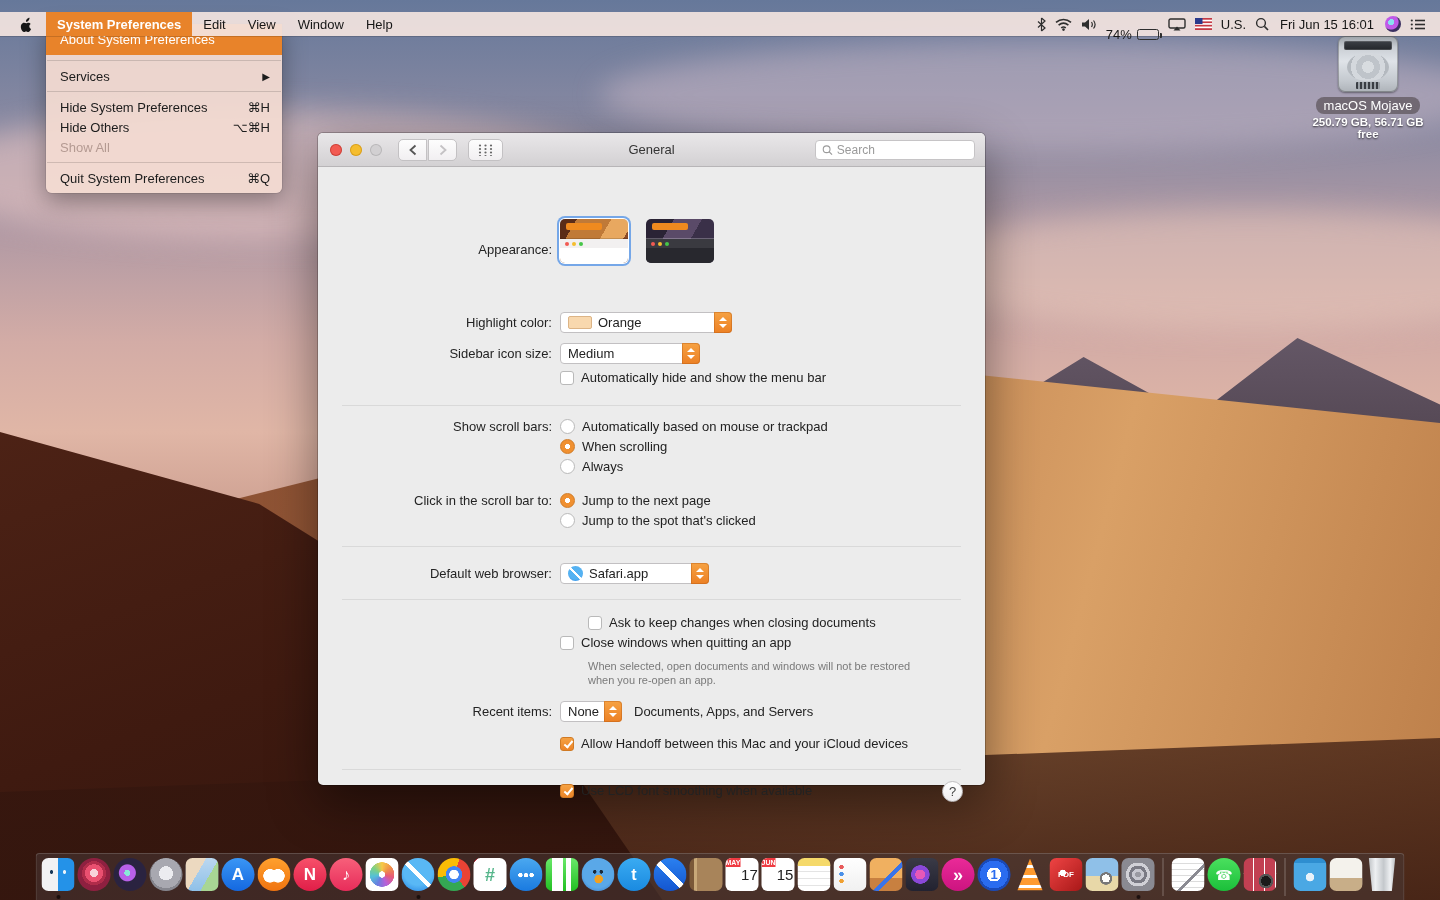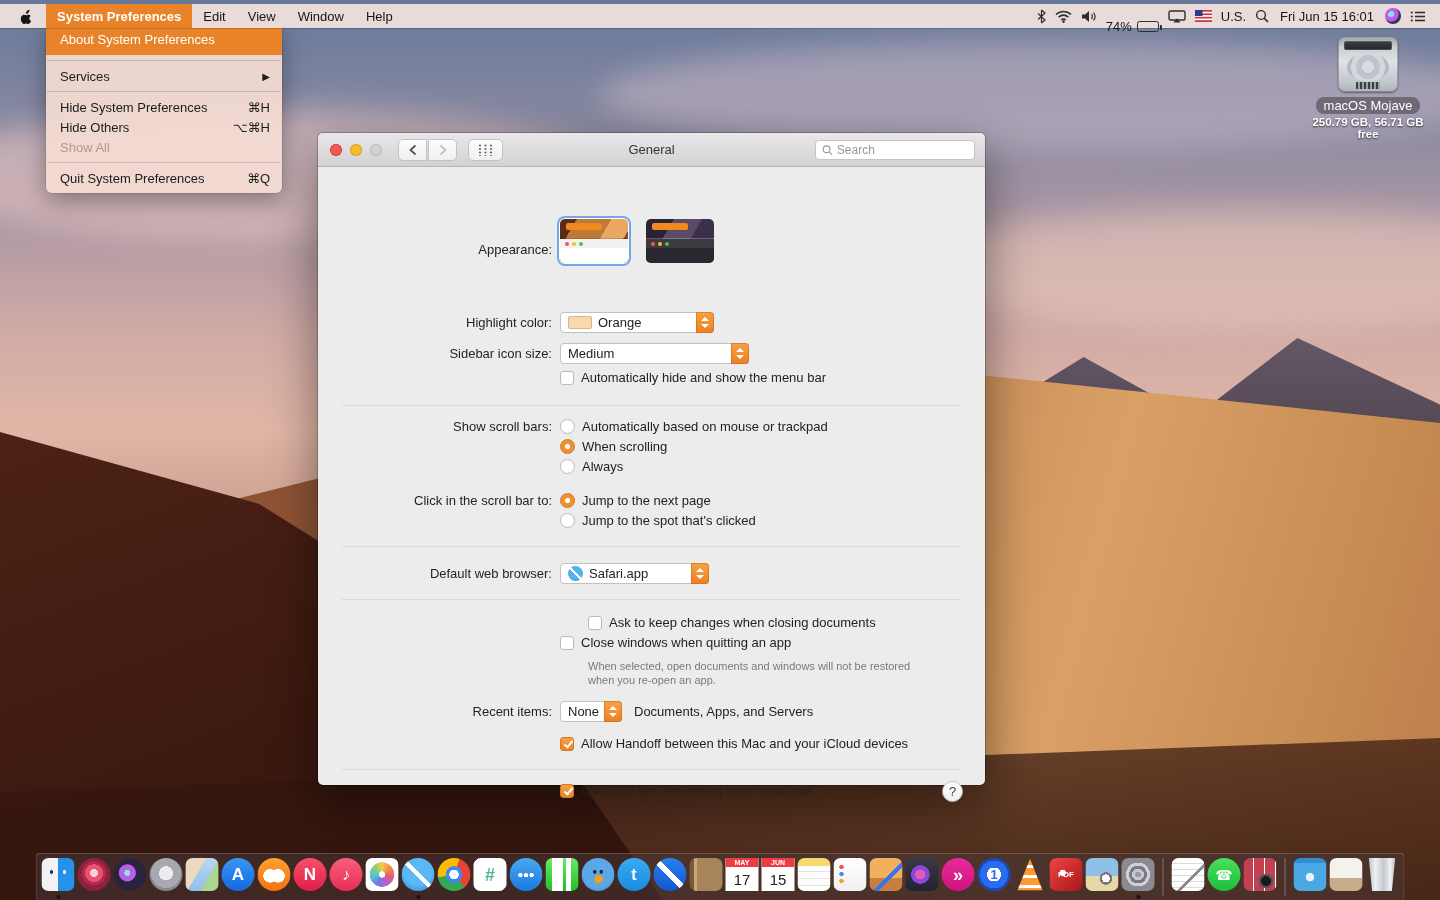--- a/index.html
+++ b/index.html
@@ -16,21 +16,21 @@
   .mountains { position:absolute; left:55%; top:300px; width:45%; height:190px; background:linear-gradient(180deg,#6a5d6d,#4c3f4a);
     clip-path:polygon(0 78%, 12% 55%, 26% 70%, 45% 30%, 62% 62%, 78% 20%, 100% 55%, 100% 100%, 0 100%); }
   .dune-main { position:absolute; inset:0; background:linear-gradient(105deg,#74412a 0%,#935636 28%,#c08352 55%,#d9a066 74%,#bc7e49 100%);
     clip-path:polygon(0 62%, 30% 50%, 58% 40%, 100% 47%, 100% 100%, 0 100%); }
   .dune-shadow { position:absolute; inset:0; background:linear-gradient(160deg,#5d2c1c 0%,#3f1a10 55%,#24100a 100%);
     clip-path:polygon(0 48%, 18% 56%, 34% 72%, 46% 100%, 0 100%); }
   .dune-foot { position:absolute; inset:0; background:linear-gradient(180deg,rgba(62,28,18,0) 0%,rgba(52,22,14,.85) 100%);
     clip-path:polygon(0 88%, 100% 82%, 100% 100%, 0 100%); }
 
   
-  .menubar { position:absolute; left:0; top:4px; right:0; height:24px; display:flex; align-items:flex-start;
+  .menubar { position:absolute; left:0; top:12px; right:0; height:24px; display:flex; align-items:flex-start;
     background:rgba(243,228,224,.92); box-shadow:0 1px 0 rgba(0,0,0,.15); z-index:60; color:#161616;gap:38px; }
   .mb-left { display:flex; align-items:center; height:100%; }
   .apple { padding:0 14px 0 19px; display:flex; align-items:center; height:100%; }
   .mb-item { padding:0 11px; height:100%; display:flex; align-items:center; }
   .mb-item.active { background:#e8832a; color:#fff; font-weight:bold; }
   .mb-right { margin-left:auto; display:flex; align-items:center; gap:9px; padding-right:14px; height:100%; }
   .mb-right svg { display:block; }
   .batt-wrap { display:flex; align-items:center; gap:5px;margin-top:20px; }
   .batt { width:22px; height:11px; border:1px solid #2e2e2e; border-radius:2.5px; position:relative; padding:1px; }
   .batt::after { content:""; position:absolute; right:-4px; top:3px; width:2px; height:5px; background:#2e2e2e; border-radius:0 1px 1px 0; }
@@ -137,21 +137,21 @@
     display:flex; align-items:center; justify-content:center; font-size:13px; }
 
   
   .dock { position:absolute; left:50%; transform:translateX(-50%); bottom:0; height:47px; z-index:70;
     background:rgba(72,57,54,.55); border:1px solid rgba(255,255,255,.16); border-bottom:0;
     border-radius:4px 4px 0 0; display:flex; align-items:flex-start; padding:4px 5px 0; gap:3px; }
   .dock-item { width:33px; height:33px; position:relative; flex:none; display:flex; align-items:center; justify-content:center; }
   .dock-glyph { font-weight:bold; line-height:1; }
   .dock-dot { position:absolute; left:50%; bottom:-8px; width:4px; height:4px; margin-left:-2px; border-radius:50%; background:rgba(20,10,10,.85); }
   .dock-sep { width:1px; height:38px; background:rgba(255,255,255,.3); margin:0 5px; flex:none; }
-  .dock-cal { background:#fff; border-radius:0; overflow:hidden; flex-direction:column; display:flex; align-items:stretch; justify-content:flex-start; }
+  .dock-cal { background:#fff; border-radius:6px; overflow:hidden; flex-direction:row; display:flex; align-items:stretch; justify-content:flex-start; }
   .cal-month { background:#ef3b42; color:#fff; font-size:7px; font-weight:bold; text-align:center; height:9px; line-height:9px; }
   .cal-day { flex:1; display:flex; align-items:center; justify-content:center; font-size:15px; color:#222; }
 </style>
 </head>
 <body>
 
 <div class="desktop">
   <div class="cloud cloud1"></div>
   <div class="cloud cloud2"></div>
   <div class="cloud cloud3"></div>
@@ -348,30 +348,30 @@
                 <i style="background:#f5bd2e"></i>
                 <i style="background:#46c648"></i>
               </div>
             </div>
         </div>
       </div>
 
 
       <div class="row" style="top:145px;">
         <div class="lbl">Highlight color:</div>
-        <div class="dropdown" style="width:154px;">
+        <div class="dropdown" style="width:172px;">
           <span class="swatch"></span>
           <span>Orange</span>
           <span class="dd-stepper"></span>
         </div>
       </div>
 
       <div class="row" style="top:176px;">
         <div class="lbl">Sidebar icon size:</div>
-        <div class="dropdown" style="width:189px;">
+        <div class="dropdown" style="width:140px;">
           <span>Medium</span>
           <span class="dd-stepper"></span>
         </div>
       </div>
 
       <div class="row" style="top:203px;">
         <div class="lbl"></div>
         <span class="cb"></span>
         <span>Automatically hide and show the menu bar</span>
       </div>

